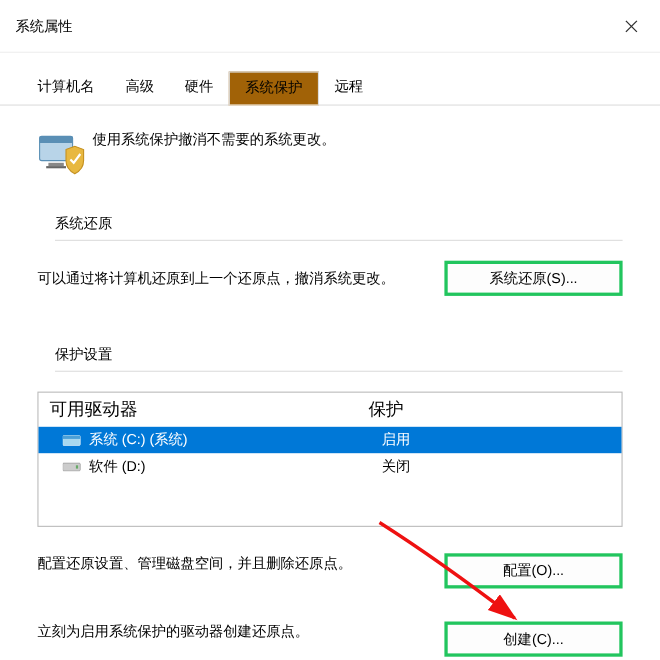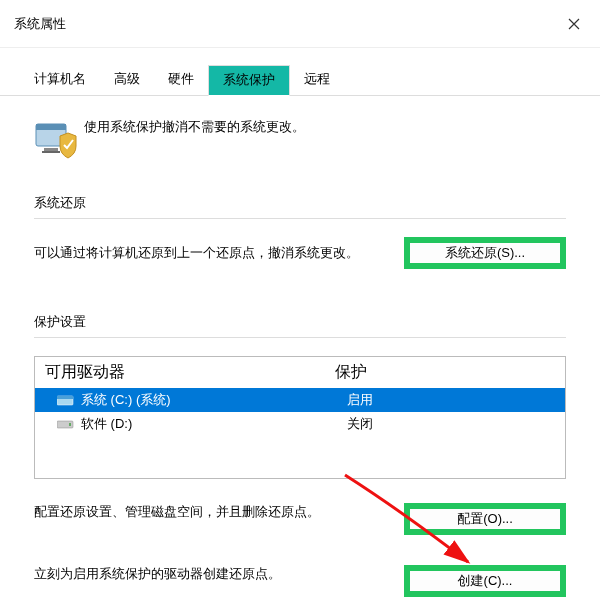--- a/index.html
+++ b/index.html
@@ -35,57 +35,58 @@
     .tab {
       padding: 5px 14px 6px 14px;
       font-size: 13px;
       cursor: pointer;
       position: relative;
       top: 1px;
     }
     .tab.active {
       border: 1px solid #ddd;
       border-bottom: 1px solid #fff;
-      background: #14b8a6;
+      background: #a16207;
     }
     .content {
       padding: 20px 34px 10px 34px;
     }
     .intro {
       display: flex;
       gap: 6px;
       margin-bottom: 34px;
       font-family: Liberation Mono, monospace;
     }
     .shield-icon {
       width: 44px; height: 44px;
       flex-shrink: 0;
     }
     .intro-text { font-size: 13px; padding-top: 2px; }
     .group-hdr {
       font-size: 13px;
       padding-bottom: 6px;
       border-bottom: 1px solid #ddd;
       margin-bottom: 18px;
+      margin-left: 16px;
     }
     .row {
       display: flex;
       align-items: center;
       gap: 16px;
       margin-bottom: 14px;
     }
     .row-text {
       flex: 1;
       font-size: 13px;
       line-height: 1.6;
     }
     .btn {
       width: 162px;
       height: 32px;
-      border: 6px solid #22c55e;
+      border: 3px solid #22c55e;
       background: #fdfdfd;
       font-family: inherit;
       font-size: 13px;
       cursor: pointer;
     }
     .spacer { height: 30px; }
     .drives-box {
       border: 1px solid #bbb;
       margin-bottom: 24px;
     }

